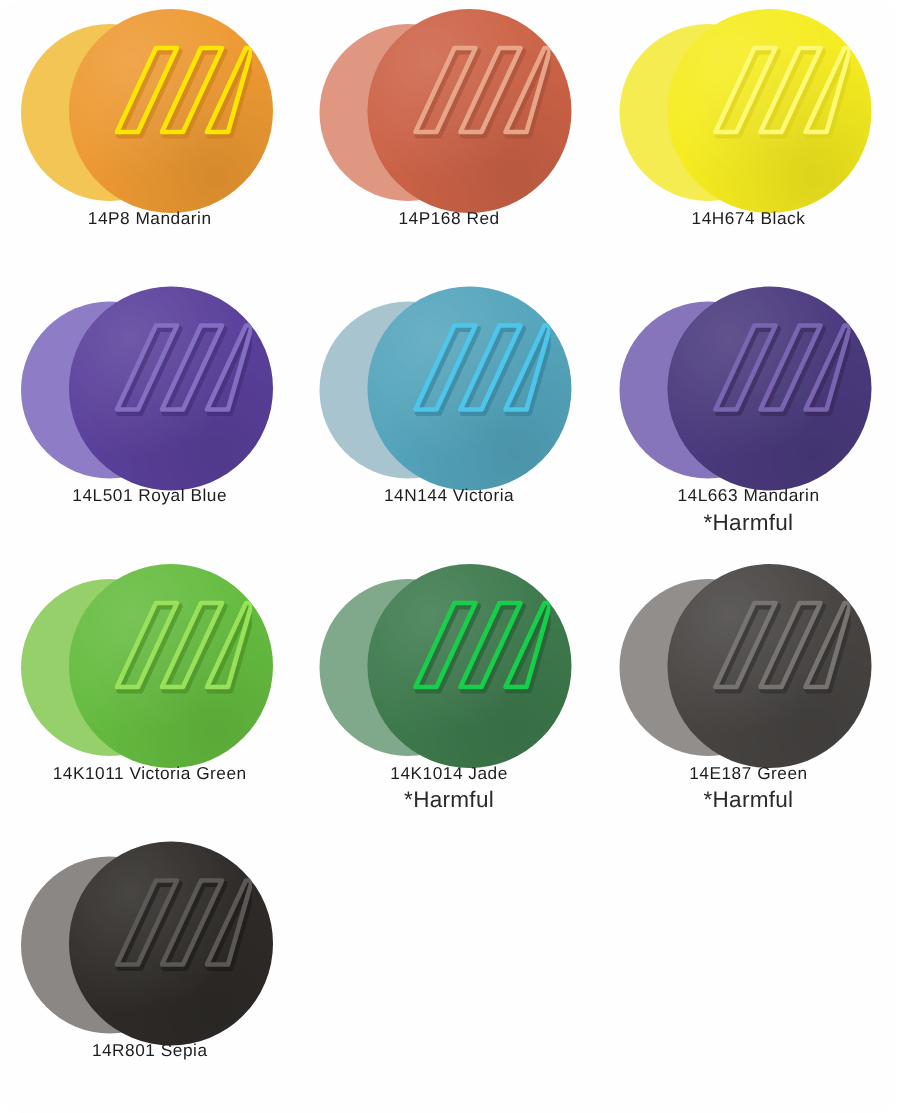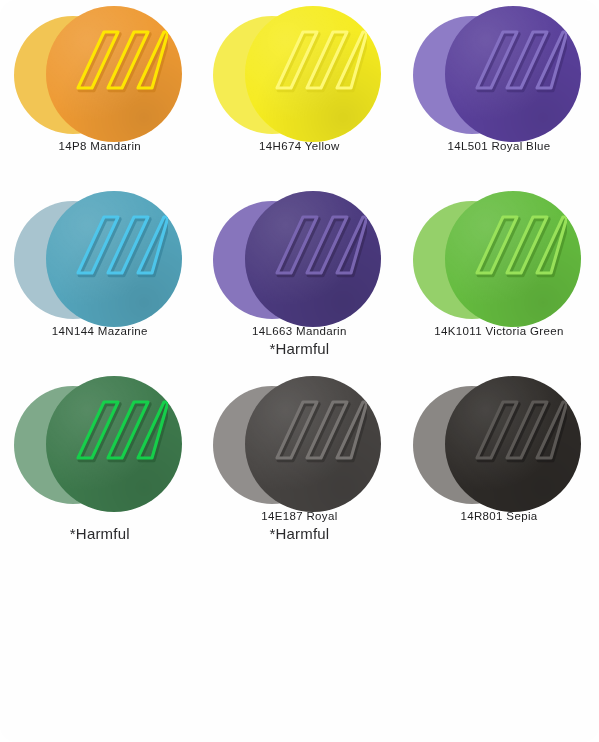--- a/index.html
+++ b/index.html
@@ -116,40 +116,63 @@
                   <path d="M74,66 L100,10 L104,10 L88,66 Z" fill="none" stroke="#FFEA00" stroke-width="3.1" stroke-linejoin="round"></path>
                 </g>
               </svg>
             </div>
           </div>
         </div>
         <div class="caption">14P8 Mandarin</div>
       </div>
       <div class="cell">
         <div class="pair">
+          <div class="disc back" style="background: rgb(224, 151, 130);"></div>
+          <div class="disc front" style="background: rgb(204, 99, 71);">
+            <div class="grain"></div>
+            <div class="motif">
+              <svg viewBox="0 0 104 74" xmlns="http://www.w3.org/2000/svg">
+                <g transform="translate(1.6,2.2)" opacity="0.55">
+                  <path d="M14,66 L40,10 L54,10 L28,66 Z" fill="none" stroke="#A34B35" stroke-width="4.2" stroke-linejoin="round"></path>
+                  <path d="M44,66 L70,10 L84,10 L58,66 Z" fill="none" stroke="#A34B35" stroke-width="4.2" stroke-linejoin="round"></path>
+                  <path d="M74,66 L100,10 L104,10 L88,66 Z" fill="none" stroke="#A34B35" stroke-width="4.2" stroke-linejoin="round"></path>
+                </g>
+                <g opacity="0.95">
+                  <path d="M14,66 L40,10 L54,10 L28,66 Z" fill="none" stroke="#E9A98D" stroke-width="3.1" stroke-linejoin="round"></path>
+                  <path d="M44,66 L70,10 L84,10 L58,66 Z" fill="none" stroke="#E9A98D" stroke-width="3.1" stroke-linejoin="round"></path>
+                  <path d="M74,66 L100,10 L104,10 L88,66 Z" fill="none" stroke="#E9A98D" stroke-width="3.1" stroke-linejoin="round"></path>
+                </g>
+              </svg>
+            </div>
+          </div>
+        </div>
+        <div class="caption">14P168 Red</div>
+      </div>
+      <div class="cell">
+        <div class="pair">
           <div class="disc back" style="background: rgb(245, 236, 82);"></div>
           <div class="disc front" style="background: rgb(246, 236, 32);">
             <div class="grain"></div>
             <div class="motif">
               <svg viewBox="0 0 104 74" xmlns="http://www.w3.org/2000/svg">
                 <g transform="translate(1.6,2.2)" opacity="0.55">
                   <path d="M14,66 L40,10 L54,10 L28,66 Z" fill="none" stroke="#D9CE18" stroke-width="4.2" stroke-linejoin="round"></path>
                   <path d="M44,66 L70,10 L84,10 L58,66 Z" fill="none" stroke="#D9CE18" stroke-width="4.2" stroke-linejoin="round"></path>
                   <path d="M74,66 L100,10 L104,10 L88,66 Z" fill="none" stroke="#D9CE18" stroke-width="4.2" stroke-linejoin="round"></path>
                 </g>
                 <g opacity="0.95">
                   <path d="M14,66 L40,10 L54,10 L28,66 Z" fill="none" stroke="#FFFA7A" stroke-width="3.1" stroke-linejoin="round"></path>
                   <path d="M44,66 L70,10 L84,10 L58,66 Z" fill="none" stroke="#FFFA7A" stroke-width="3.1" stroke-linejoin="round"></path>
                   <path d="M74,66 L100,10 L104,10 L88,66 Z" fill="none" stroke="#FFFA7A" stroke-width="3.1" stroke-linejoin="round"></path>
                 </g>
               </svg>
             </div>
           </div>
         </div>
-        <div class="caption">14H674 Yellow</div>
+        <div class="caption">14H674 Black</div>
       </div>
       <div class="cell">
         <div class="pair">
           <div class="disc back" style="background: rgb(142, 124, 198);"></div>
           <div class="disc front" style="background: rgb(90, 64, 155);">
             <div class="grain"></div>
             <div class="motif">
               <svg viewBox="0 0 104 74" xmlns="http://www.w3.org/2000/svg">
                 <g transform="translate(1.6,2.2)" opacity="0.55">
                   <path d="M14,66 L40,10 L54,10 L28,66 Z" fill="none" stroke="#3E2B72" stroke-width="4.2" stroke-linejoin="round"></path>
@@ -181,21 +204,21 @@
                 </g>
                 <g opacity="0.95">
                   <path d="M14,66 L40,10 L54,10 L28,66 Z" fill="none" stroke="#4EC8EE" stroke-width="3.1" stroke-linejoin="round"></path>
                   <path d="M44,66 L70,10 L84,10 L58,66 Z" fill="none" stroke="#4EC8EE" stroke-width="3.1" stroke-linejoin="round"></path>
                   <path d="M74,66 L100,10 L104,10 L88,66 Z" fill="none" stroke="#4EC8EE" stroke-width="3.1" stroke-linejoin="round"></path>
                 </g>
               </svg>
             </div>
           </div>
         </div>
-        <div class="caption">14N144 Mazarine</div>
+        <div class="caption">14N144 Victoria</div>
       </div>
       <div class="cell">
         <div class="pair">
           <div class="disc back" style="background: rgb(135, 117, 188);"></div>
           <div class="disc front" style="background: rgb(75, 58, 126);">
             <div class="grain"></div>
             <div class="motif">
               <svg viewBox="0 0 104 74" xmlns="http://www.w3.org/2000/svg">
                 <g transform="translate(1.6,2.2)" opacity="0.55">
                   <path d="M14,66 L40,10 L54,10 L28,66 Z" fill="none" stroke="#332553" stroke-width="4.2" stroke-linejoin="round"></path>
@@ -251,20 +274,21 @@
                 </g>
                 <g opacity="0.95">
                   <path d="M14,66 L40,10 L54,10 L28,66 Z" fill="none" stroke="#15D44B" stroke-width="3.1" stroke-linejoin="round"></path>
                   <path d="M44,66 L70,10 L84,10 L58,66 Z" fill="none" stroke="#15D44B" stroke-width="3.1" stroke-linejoin="round"></path>
                   <path d="M74,66 L100,10 L104,10 L88,66 Z" fill="none" stroke="#15D44B" stroke-width="3.1" stroke-linejoin="round"></path>
                 </g>
               </svg>
             </div>
           </div>
         </div>
+        <div class="caption">14K1014 Jade</div>
         <div class="sub">*Harmful</div>
       </div>
       <div class="cell row4">
         <div class="pair">
           <div class="disc back" style="background: rgb(145, 142, 140);"></div>
           <div class="disc front" style="background: rgb(71, 68, 66);">
             <div class="grain"></div>
             <div class="motif">
               <svg viewBox="0 0 104 74" xmlns="http://www.w3.org/2000/svg">
                 <g transform="translate(1.6,2.2)" opacity="0.55">
@@ -274,21 +298,21 @@
                 </g>
                 <g opacity="0.95">
                   <path d="M14,66 L40,10 L54,10 L28,66 Z" fill="none" stroke="#7A7674" stroke-width="3.1" stroke-linejoin="round"></path>
                   <path d="M44,66 L70,10 L84,10 L58,66 Z" fill="none" stroke="#7A7674" stroke-width="3.1" stroke-linejoin="round"></path>
                   <path d="M74,66 L100,10 L104,10 L88,66 Z" fill="none" stroke="#7A7674" stroke-width="3.1" stroke-linejoin="round"></path>
                 </g>
               </svg>
             </div>
           </div>
         </div>
-        <div class="caption">14E187 Royal</div>
+        <div class="caption">14E187 Green</div>
         <div class="sub">*Harmful</div>
       </div>
       <div class="cell row4">
         <div class="pair">
           <div class="disc back" style="background: rgb(138, 135, 132);"></div>
           <div class="disc front" style="background: rgb(46, 43, 40);">
             <div class="grain"></div>
             <div class="motif">
               <svg viewBox="0 0 104 74" xmlns="http://www.w3.org/2000/svg">
                 <g transform="translate(1.6,2.2)" opacity="0.55">

